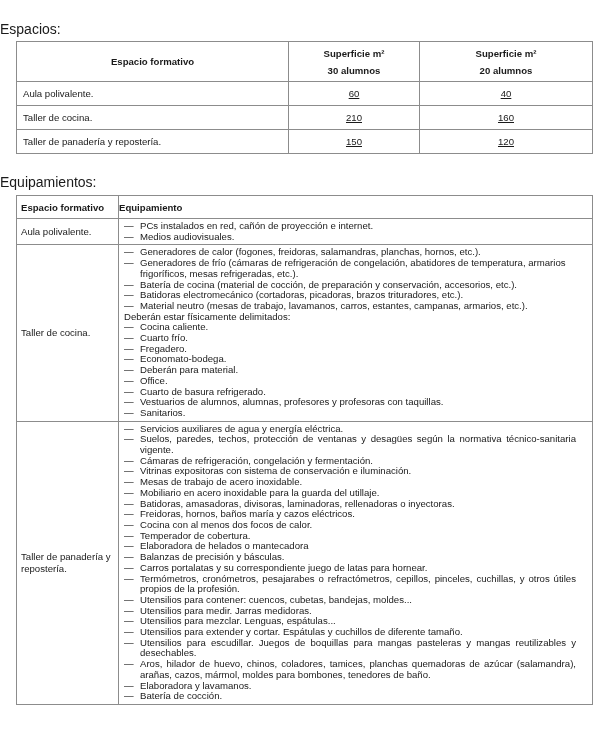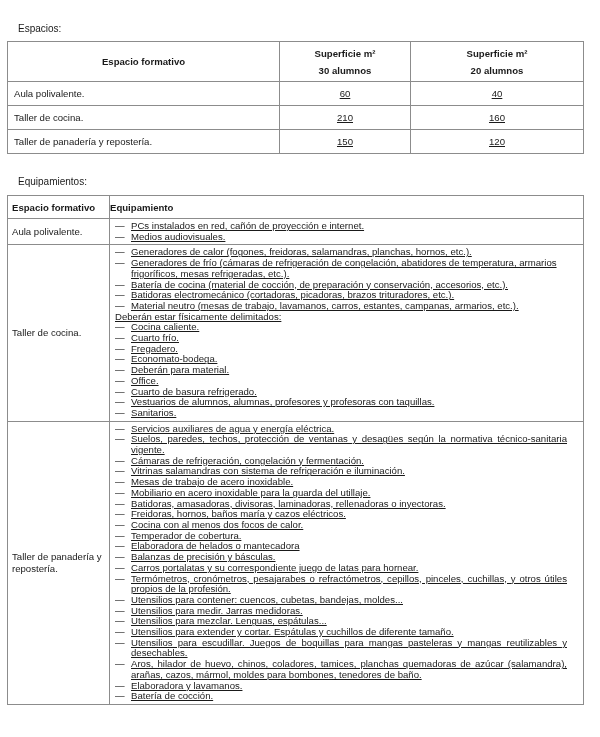--- a/index.html
+++ b/index.html
@@ -1,41 +1,41 @@
 <!DOCTYPE html>
 <html><head>
 <meta charset="utf-8">
 <style>
   html, body { margin: 0; padding: 0; background: #ffffff; }
   body {
     width: 600px; height: 737px; overflow: hidden; position: relative;
     font-family: "Liberation Sans", sans-serif; color: #1a1a1a; font-size: 9.6px;
   }
-  .section-label { position: absolute; left: 18px; font-size: 10px; line-height: 12px; }
+  .section-label { position: absolute; left: 0; font-size: 14px; line-height: 12px; }
   #lbl-espacios { top: 23px; }
   #lbl-equip { top: 176px; }
 
-  table { border-collapse: collapse; position: absolute; left: 7px; }
+  table { border-collapse: collapse; position: absolute; left: 16px; }
   td, th { border: 1px solid #8c8c8c; }
 
   
   #t-espacios { top: 41px; width: 577px; }
   #t-espacios th { font-weight: bold; font-size: 9.6px; height: 39px; text-align: center; line-height: 17px; padding: 0; }
   #t-espacios td { height: 23px; padding: 0 6px; font-size: 9.6px; }
   #t-espacios td.num { text-align: center; text-decoration: underline; }
   #t-espacios .c1 { width: 271px; }
   #t-espacios .c2 { width: 130px; }
 
   
   #t-equip { top: 195px; width: 577px; }
   #t-equip th { font-weight: bold; font-size: 9.6px; height: 22px; text-align: left; padding: 0; }
   #t-equip th.left { text-align: left; padding-left: 4px; width: 96px; }
   #t-equip td { vertical-align: middle; font-size: 9.6px; }
   #t-equip td.space { padding-left: 4px; line-height: 12px; width: 96px; }
-  #t-equip td.items { padding: 2px 16px 2px 5px; text-decoration: underline; }
+  #t-equip td.items { padding: 2px 16px 2px 5px; }
   ul.eq { list-style: none; margin: 0; padding: 0; line-height: 10.7px; }
   ul.eq li { position: relative; padding-left: 16px; }
   ul.eq li.dash::before { content: "\2014"; position: absolute; left: 0; top: 0; }
   ul.eq li.plain { padding-left: 0; }
   .justify { text-align: justify; }
 </style>
 </head>
 <body>
 
 <div id="lbl-espacios" class="section-label">Espacios:</div>
@@ -118,21 +118,21 @@
           </ul>
       </td>
     </tr>
     <tr>
       <td class="space">Taller de panadería y repostería.</td>
       <td class="items">
         <ul class="eq justify">
             <li class="dash">Servicios auxiliares de agua y energía eléctrica.</li>
             <li class="dash">Suelos, paredes, techos, protección de ventanas y desagües según la normativa técnico-sanitaria vigente.</li>
             <li class="dash">Cámaras de refrigeración, congelación y fermentación.</li>
-            <li class="dash">Vitrinas salamandras con sistema de refrigeración e iluminación.</li>
+            <li class="dash">Vitrinas expositoras con sistema de conservación e iluminación.</li>
             <li class="dash">Mesas de trabajo de acero inoxidable.</li>
             <li class="dash">Mobiliario en acero inoxidable para la guarda del utillaje.</li>
             <li class="dash">Batidoras, amasadoras, divisoras, laminadoras, rellenadoras o inyectoras.</li>
             <li class="dash">Freidoras, hornos, baños maría y cazos eléctricos.</li>
             <li class="dash">Cocina con al menos dos focos de calor.</li>
             <li class="dash">Temperador de cobertura.</li>
             <li class="dash">Elaboradora de helados o mantecadora</li>
             <li class="dash">Balanzas de precisión y básculas.</li>
             <li class="dash">Carros portalatas y su correspondiente juego de latas para hornear.</li>
             <li class="dash">Termómetros, cronómetros, pesajarabes o refractómetros, cepillos, pinceles, cuchillas, y otros útiles propios de la profesión.</li>

